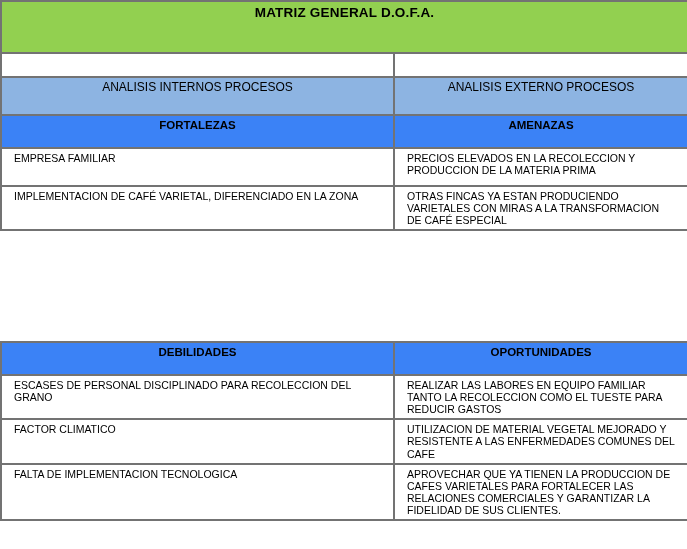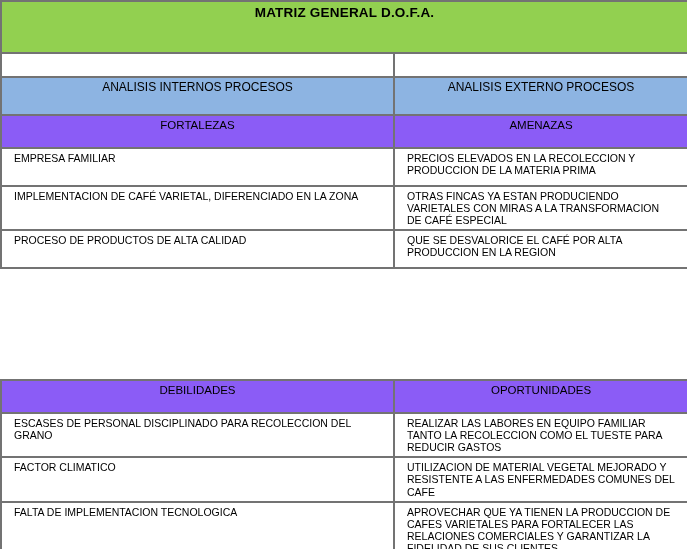--- a/index.html
+++ b/index.html
@@ -46,23 +46,23 @@
   }
   .blue-header {
     background: #8db4e2;
     text-align: center;
     font-weight: normal;
     font-size: 12px;
     height: 30px;
     vertical-align: middle;
   }
   .green-header {
-    background: #8b5cf6;
+    background: #3b82f6;
     text-align: center;
-    font-weight: normal;
+    font-weight: bold;
     font-size: 11.5px;
     height: 25px;
     vertical-align: middle;
   }
   .item-cell {
     font-size: 10.5px;
     height: 30px;
     vertical-align: middle;
   }
   .item-cell-top {
@@ -112,24 +112,20 @@
         <td class="green-header">AMENAZAS</td>
       </tr>
       <tr>
         <td class="item-cell">EMPRESA FAMILIAR</td>
         <td class="item-cell-top">PRECIOS ELEVADOS EN LA RECOLECCION Y PRODUCCION DE LA MATERIA PRIMA</td>
       </tr>
       <tr>
         <td class="item-cell">IMPLEMENTACION DE CAFÉ VARIETAL, DIFERENCIADO EN LA ZONA</td>
         <td class="item-cell-top">OTRAS FINCAS YA ESTAN PRODUCIENDO VARIETALES CON MIRAS A LA TRANSFORMACION DE CAFÉ ESPECIAL</td>
       </tr>
-      <tr>
-        <td class="item-cell indent">PROCESO DE PRODUCTOS DE ALTA CALIDAD</td>
-        <td class="item-cell-top">QUE SE DESVALORICE EL CAFÉ POR ALTA PRODUCCION EN LA REGION</td>
-      </tr>
     </tbody>
   </table>
 
   <table class="matrix">
     <colgroup>
       <col class="col-left">
       <col class="col-right">
     </colgroup>
     <tbody>
       <tr>

